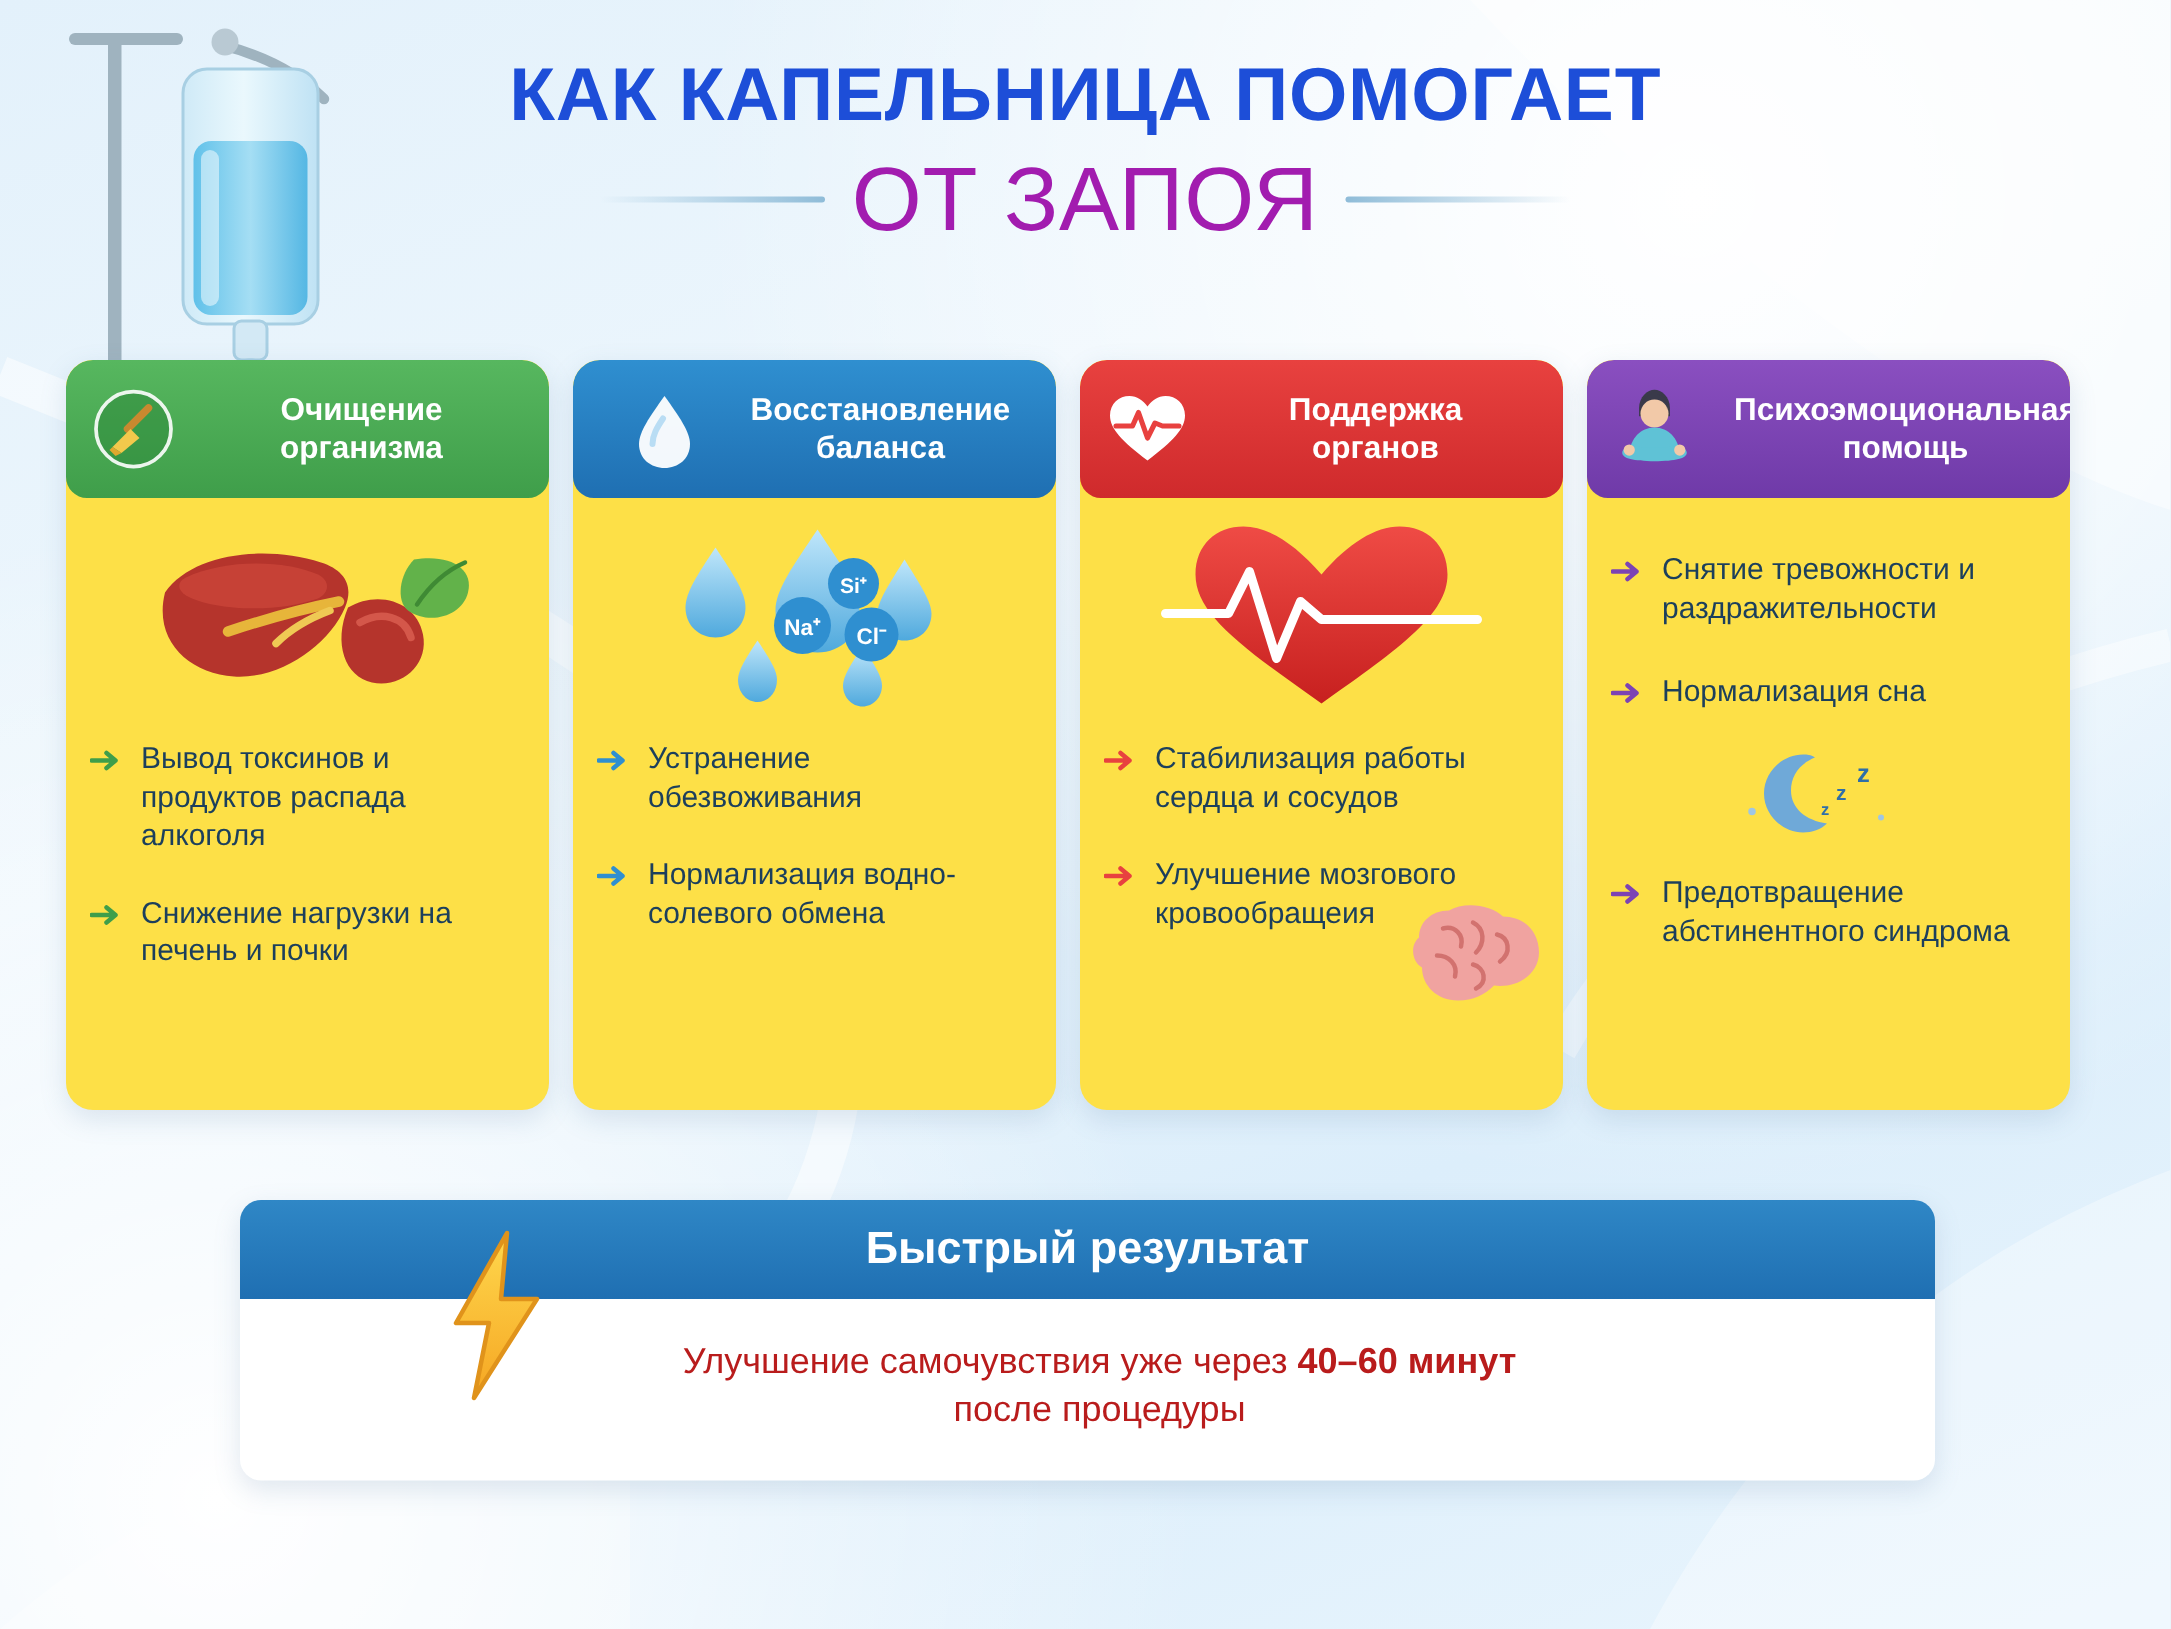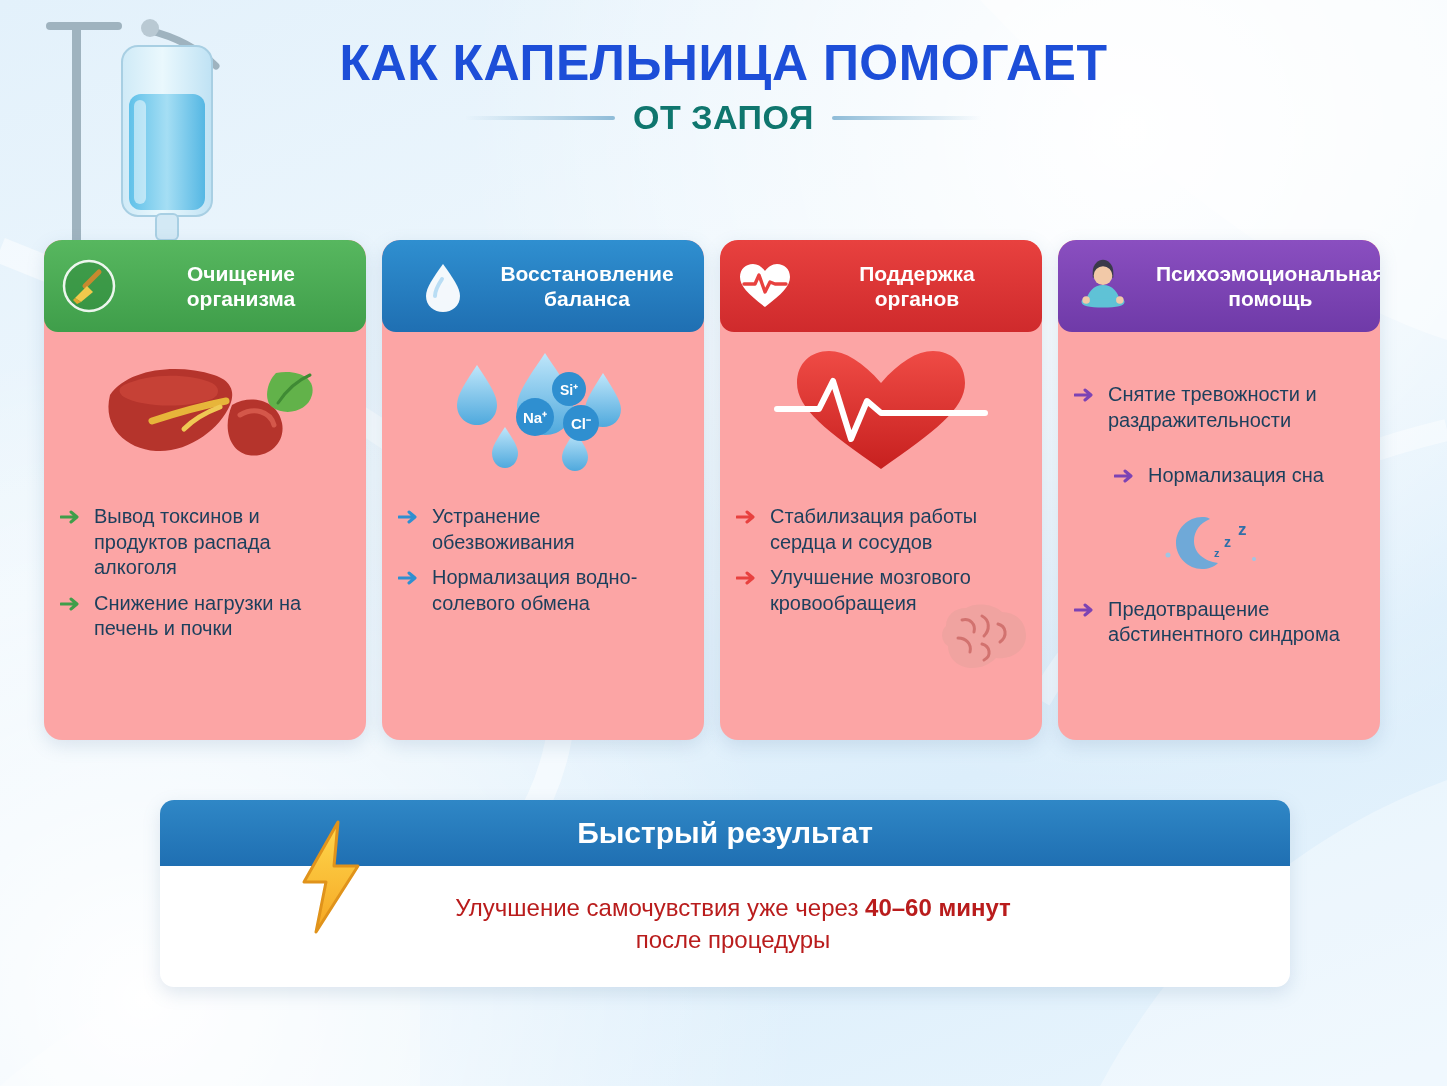--- a/index.html
+++ b/index.html
@@ -48,23 +48,23 @@
     line-height: 1.08;
   }
   .title-sub-wrap {
     display: flex;
     align-items: center;
     justify-content: center;
     gap: 18px;
     margin-top: 8px;
   }
   .title-sub {
-    font-size: 34px;
-    font-weight: bold;
-    color: #0f766e;
+    font-size: 60px;
+    font-weight: normal;
+    color: #a21caf;
     letter-spacing: 0.5px;
   }
   .rule {
     width: 150px;
     height: 4px;
     border-radius: 2px;
     background: linear-gradient(90deg, rgba(140,185,215,0) 0%, #8fbcd8 100%);
   }
   .rule.right {
     background: linear-gradient(90deg, #8fbcd8 0%, rgba(140,185,215,0) 100%);
@@ -86,21 +86,21 @@
     top: 240px;
     left: 44px;
     width: 1360px;
     display: flex;
     gap: 16px;
     z-index: 5;
   }
   .card {
     width: 322px;
     border-radius: 18px;
-    background: #fca5a5;
+    background: #fde047;
     box-shadow: 0 6px 18px rgba(90,130,165,0.18);
     overflow: hidden;
     position: relative;
     display: flex;
     flex-direction: column;
     min-height: 500px;
   }
   .card-head {
     height: 92px;
     border-radius: 18px 18px 14px 14px;
@@ -131,24 +131,24 @@
     position: relative;
   }
   .hero {
     height: 150px;
     display: flex;
     align-items: center;
     justify-content: center;
     position: relative;
   }
   .bullets {
-    margin-top: 16px;
+    margin-top: 6px;
     display: flex;
     flex-direction: column;
-    gap: 10px;
+    gap: 26px;
   }
   .bullet {
     display: flex;
     gap: 12px;
     align-items: flex-start;
   }
   .bullet .arrow {
     flex: 0 0 auto;
     margin-top: 5px;
   }
@@ -432,21 +432,21 @@
           <circle cx="13" cy="46" r="4" fill="#f2c9a8"></circle>
           <circle cx="49" cy="46" r="4" fill="#f2c9a8"></circle>
         </svg>
       </span>
       <span class="head-title">
         <span>Психоэмоциональная</span><br>
         <span>помощь</span>
       </span>
     </div>
     <div class="card-body">
-      <div class="bullets" style="margin-top:44px; gap:30px;align-items:center;">
+      <div class="bullets" style="margin-top:30px; gap:30px;">
         <div class="bullet">
           <span class="arrow">
             <svg width="22" height="16" viewBox="0 0 22 16">
                 <path d="M1,8 L15,8 M11,3 L17,8 L11,13" stroke="#7c43b4" stroke-width="3" fill="none" stroke-linecap="round" stroke-linejoin="round"></path>
               </svg>
           </span>
           <span class="btext">Снятие тревожности и раздражительности</span>
         </div>
         <div class="bullet">
           <span class="arrow">

